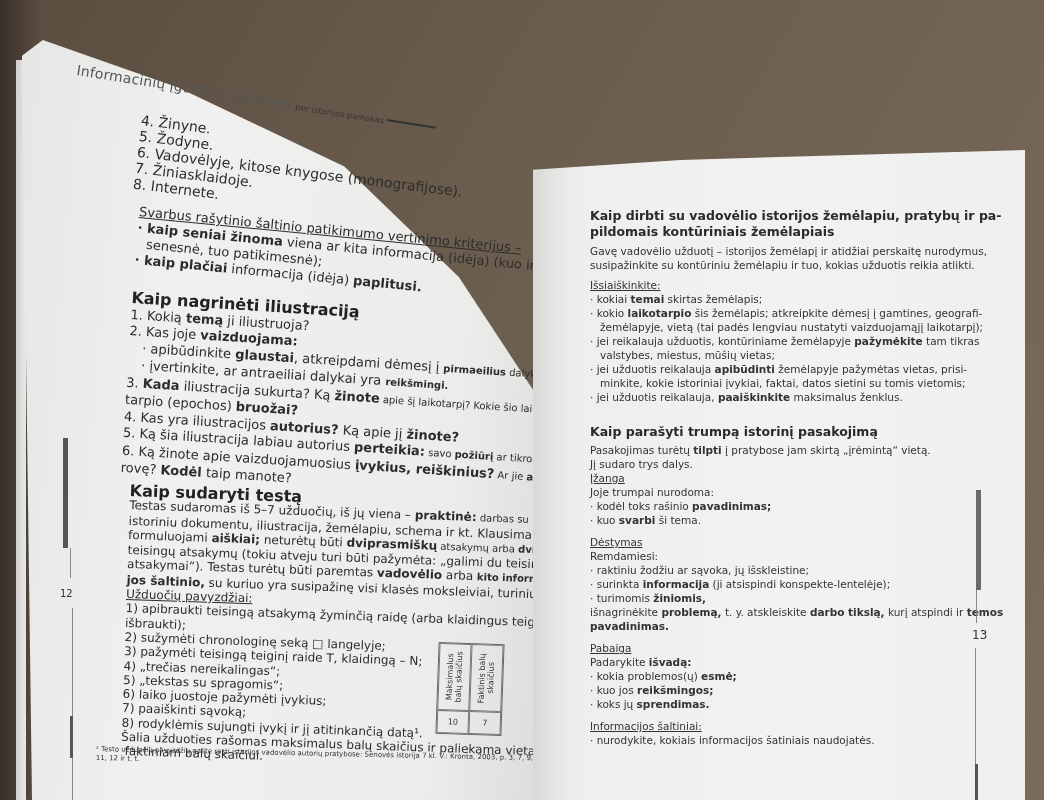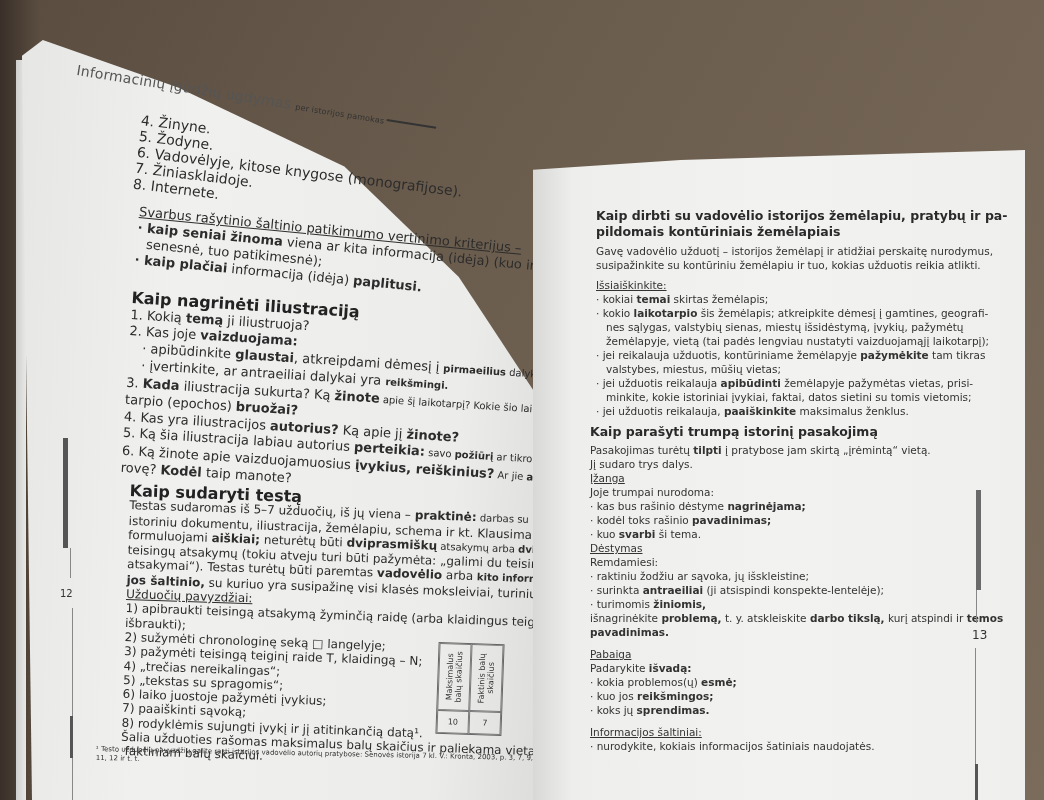--- a/index.html
+++ b/index.html
@@ -147,50 +147,48 @@
 </div>
 
 <div class="bar-thick" style="left:63px; top:438px; height:110px;"></div>
 <div class="bar-thin" style="left:70px; top:548px; height:30px;"></div>
 <div class="page-num-left">12</div>
 <div class="bar-thin" style="left:72px; top:608px; height:192px;"></div>
 <div class="bar-thick" style="left:70px; top:716px; height:42px; width:3px;"></div>
 
 <div class="page-right"></div>
 
-<div class="rp" style="top:208px;margin-left:6px;">
+<div class="rp" style="top:208px;">
   <span class="ln rp-h">Kaip dirbti su vadovėlio istorijos žemėlapiu, pratybų ir pa-</span>
   <span class="ln rp-h" style="margin-bottom:4px">pildomais kontūriniais žemėlapiais</span>
   <span class="ln">Gavę vadovėlio užduotį – istorijos žemėlapį ir atidžiai perskaitę nurodymus,</span>
   <span class="ln" style="margin-bottom:6px">susipažinkite su kontūriniu žemėlapiu ir tuo, kokias užduotis reikia atlikti.</span>
   <span class="ln u">Išsiaiškinkite:</span>
   <span class="ln"><span>· kokiai </span><b>temai</b><span> skirtas žemėlapis;</span></span>
   <span class="ln"><span>· kokio </span><b>laikotarpio</b><span> šis žemėlapis; atkreipkite dėmesį į gamtines, geografi-</span></span>
-  <span class="ln ind">nes sąlygas, valstybių sienas, miestų išsidėstymą, įvykių, pažymėtų</span>
   <span class="ln ind">žemėlapyje, vietą (tai padės lengviau nustatyti vaizduojamąjį laikotarpį);</span>
   <span class="ln"><span>· jei reikalauja užduotis, kontūriniame žemėlapyje </span><b>pažymėkite</b><span> tam tikras</span></span>
   <span class="ln ind">valstybes, miestus, mūšių vietas;</span>
   <span class="ln"><span>· jei užduotis reikalauja </span><b>apibūdinti</b><span> žemėlapyje pažymėtas vietas, prisi-</span></span>
   <span class="ln ind">minkite, kokie istoriniai įvykiai, faktai, datos sietini su tomis vietomis;</span>
   <span class="ln"><span>· jei užduotis reikalauja, </span><b>paaiškinkite</b><span> maksimalus ženklus.</span></span>
 </div>
 
 <div class="rp" style="top:424px;">
   <span class="ln rp-h" style="margin-bottom:3px">Kaip parašyti trumpą istorinį pasakojimą</span>
   <span class="ln"><span>Pasakojimas turėtų </span><b>tilpti</b><span> į pratybose jam skirtą „įrėmintą“ vietą.</span></span>
   <span class="ln">Jį sudaro trys dalys.</span>
   <span class="ln u">Įžanga</span>
   <span class="ln">Joje trumpai nurodoma:</span>
-  <span class="ln"><span>· kas bus rašinio dėstyme </span><b>nagrinėjama;</b></span>
   <span class="ln"><span>· kodėl toks rašinio </span><b>pavadinimas;</b></span>
-  <span class="ln" style=""><span>· kuo </span><b>svarbi</b><span> ši tema.</span></span>
+  <span class="ln" style="margin-bottom:8px"><span>· kuo </span><b>svarbi</b><span> ši tema.</span></span>
   <span class="ln u">Dėstymas</span>
   <span class="ln">Remdamiesi:</span>
   <span class="ln">· raktiniu žodžiu ar sąvoka, jų išskleistine;</span>
-  <span class="ln"><span>· surinkta </span><b>antraeiliai</b><span> (ji atsispindi konspekte-lentelėje);</span></span>
+  <span class="ln"><span>· surinkta </span><b>informacija</b><span> (ji atsispindi konspekte-lentelėje);</span></span>
   <span class="ln"><span>· turimomis </span><b>žiniomis,</b></span>
   <span class="ln"><span>išnagrinėkite </span><b>problemą,</b><span> t. y. atskleiskite </span><b>darbo tikslą,</b><span> kurį atspindi ir </span><b>temos</b></span>
   <span class="ln" style="margin-bottom:8px"><b>pavadinimas.</b></span>
   <span class="ln u">Pabaiga</span>
   <span class="ln"><span>Padarykite </span><b>išvadą:</b></span>
   <span class="ln"><span>· kokia problemos(ų) </span><b>esmė;</b></span>
   <span class="ln"><span>· kuo jos </span><b>reikšmingos;</b></span>
   <span class="ln" style="margin-bottom:8px"><span>· koks jų </span><b>sprendimas.</b></span>
   <span class="ln u">Informacijos šaltiniai:</span>
   <span class="ln">· nurodykite, kokiais informacijos šatiniais naudojatės.</span>

